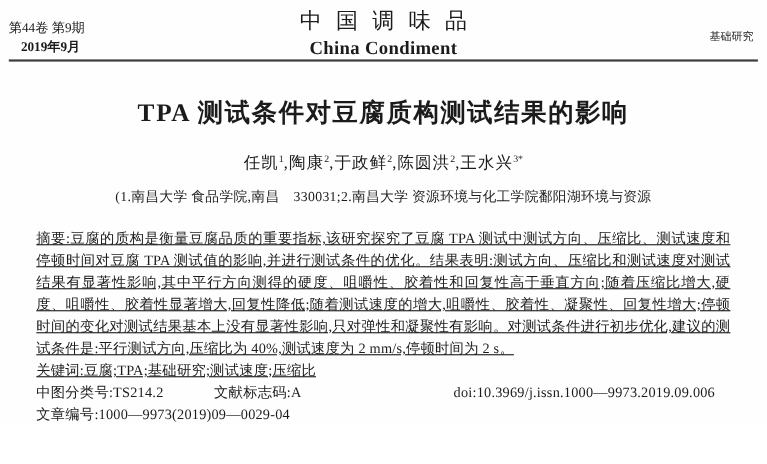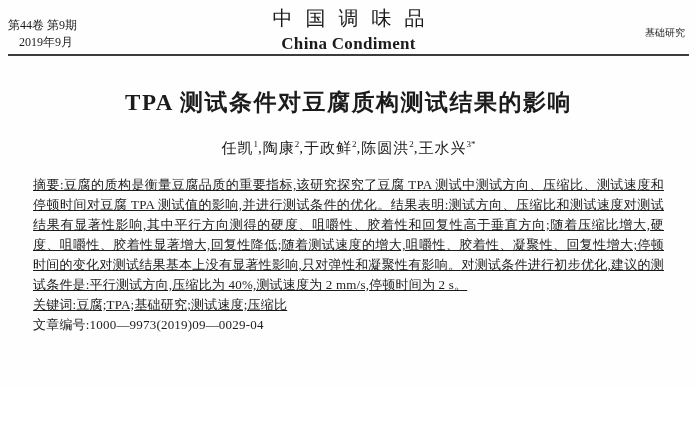--- a/index.html
+++ b/index.html
@@ -29,20 +29,21 @@
   .mast-left {
     position: absolute;
     left: 8px;
     top: 17px;
     font-size: 12px;
     line-height: 17px;
     white-space: nowrap;
   }
   .mast-left .date {
     padding-left: 11px;
+    font-weight: bold;
   }
   .mast-center {
     position: absolute;
     left: 0;
     right: 0;
     top: 5px;
     text-align: center;
   }
   .journal-zh {
     font-size: 20px;
@@ -134,21 +135,27 @@
 
   <div class="rule"></div>
 
   <h1 class="article-title">TPA 测试条件对豆腐质构测试结果的影响</h1>
 
   <div class="author-line">
     <span><span>任凯</span><sup>1</sup></span><span>,</span><span><span>陶康</span><sup>2</sup></span><span>,</span><span><span>于政鲜</span><sup>2</sup></span><span>,</span><span><span>陈圆洪</span><sup>2</sup></span><span>,</span><span><span>王水兴</span><sup>3*</sup></span>
   </div>
 
   <div class="affiliations">
+    <div>(1.南昌大学 食品学院,南昌　330031;2.南昌大学 资源环境与化工学院鄱阳湖环境与资源</div>
   </div>
 
   <div class="frontmatter">
     <p class="abstract">摘要:豆腐的质构是衡量豆腐品质的重要指标,该研究探究了豆腐 TPA 测试中测试方向、压缩比、测试速度和停顿时间对豆腐 TPA 测试值的影响,并进行测试条件的优化。结果表明:测试方向、压缩比和测试速度对测试结果有显著性影响,其中平行方向测得的硬度、咀嚼性、胶着性和回复性高于垂直方向;随着压缩比增大,硬度、咀嚼性、胶着性显著增大,回复性降低;随着测试速度的增大,咀嚼性、胶着性、凝聚性、回复性增大;停顿时间的变化对测试结果基本上没有显著性影响,只对弹性和凝聚性有影响。对测试条件进行初步优化,建议的测试条件是:平行测试方向,压缩比为 40%,测试速度为 2 mm/s,停顿时间为 2 s。</p>
     <p class="keywords">关键词:豆腐;TPA;基础研究;测试速度;压缩比</p>
+    <div class="clc-line">
+      <span class="clc">中图分类号:TS214.2</span>
+      <span class="doc-code">文献标志码:A</span>
+      <span class="doi">doi:10.3969/j.issn.1000—9973.2019.09.006</span>
+    </div>
     <p class="article-number">文章编号:1000—9973(2019)09—0029-04</p>
   </div>
 
 </div>
 
 </body></html>

